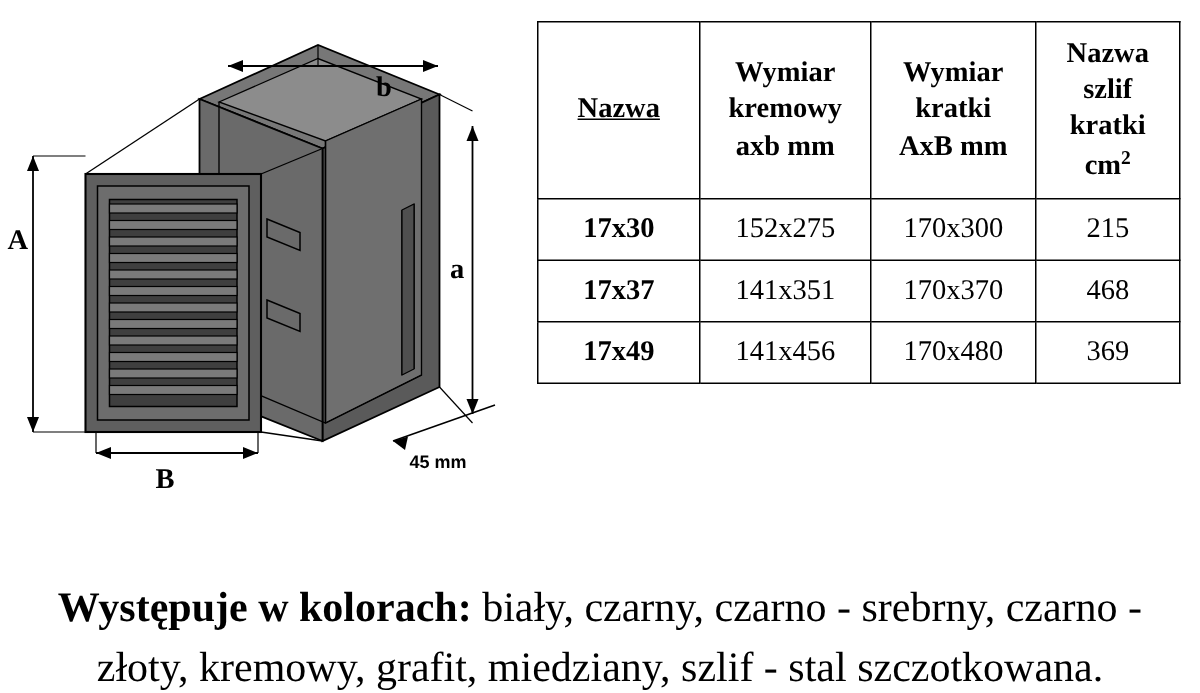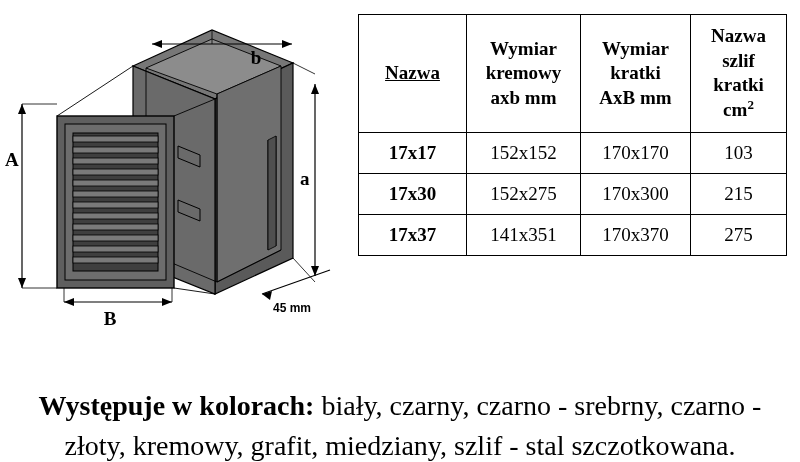--- a/index.html
+++ b/index.html
@@ -219,35 +219,35 @@
       <th class="col-area">
         <span>Nazwa</span><br>
         <span>szlif</span><br>
         <span>kratki</span><br>
         <span>cm</span><span class="sup">2</span>
       </th>
     </tr>
   </thead>
   <tbody>
     <tr>
-      <td class="name-cell">17x17</td>
-      <td>152x152</td>
-      <td>170x170</td>
-      <td>103</td>
-    </tr>
-    <tr>
       <td class="name-cell">17x30</td>
       <td>152x275</td>
       <td>170x300</td>
       <td>215</td>
     </tr>
     <tr>
       <td class="name-cell">17x37</td>
       <td>141x351</td>
       <td>170x370</td>
-      <td>275</td>
+      <td>468</td>
+    </tr>
+    <tr>
+      <td class="name-cell">17x49</td>
+      <td>141x456</td>
+      <td>170x480</td>
+      <td>369</td>
     </tr>
   </tbody>
 </table>
 
 <div id="colors-note">
   <span class="bold">Występuje w kolorach:</span><span> biały, czarny, czarno - srebrny, czarno - złoty, kremowy, grafit, miedziany, szlif - stal szczotkowana.</span>
 </div>
 
 </body></html>

